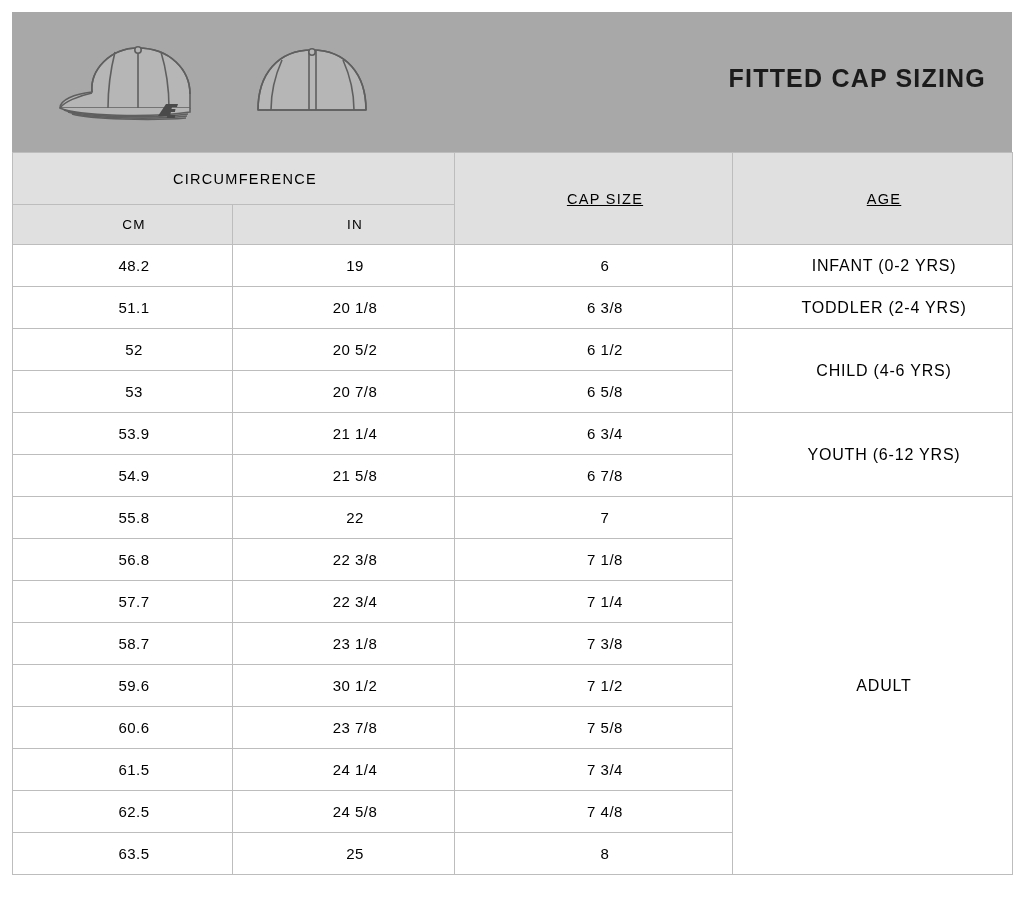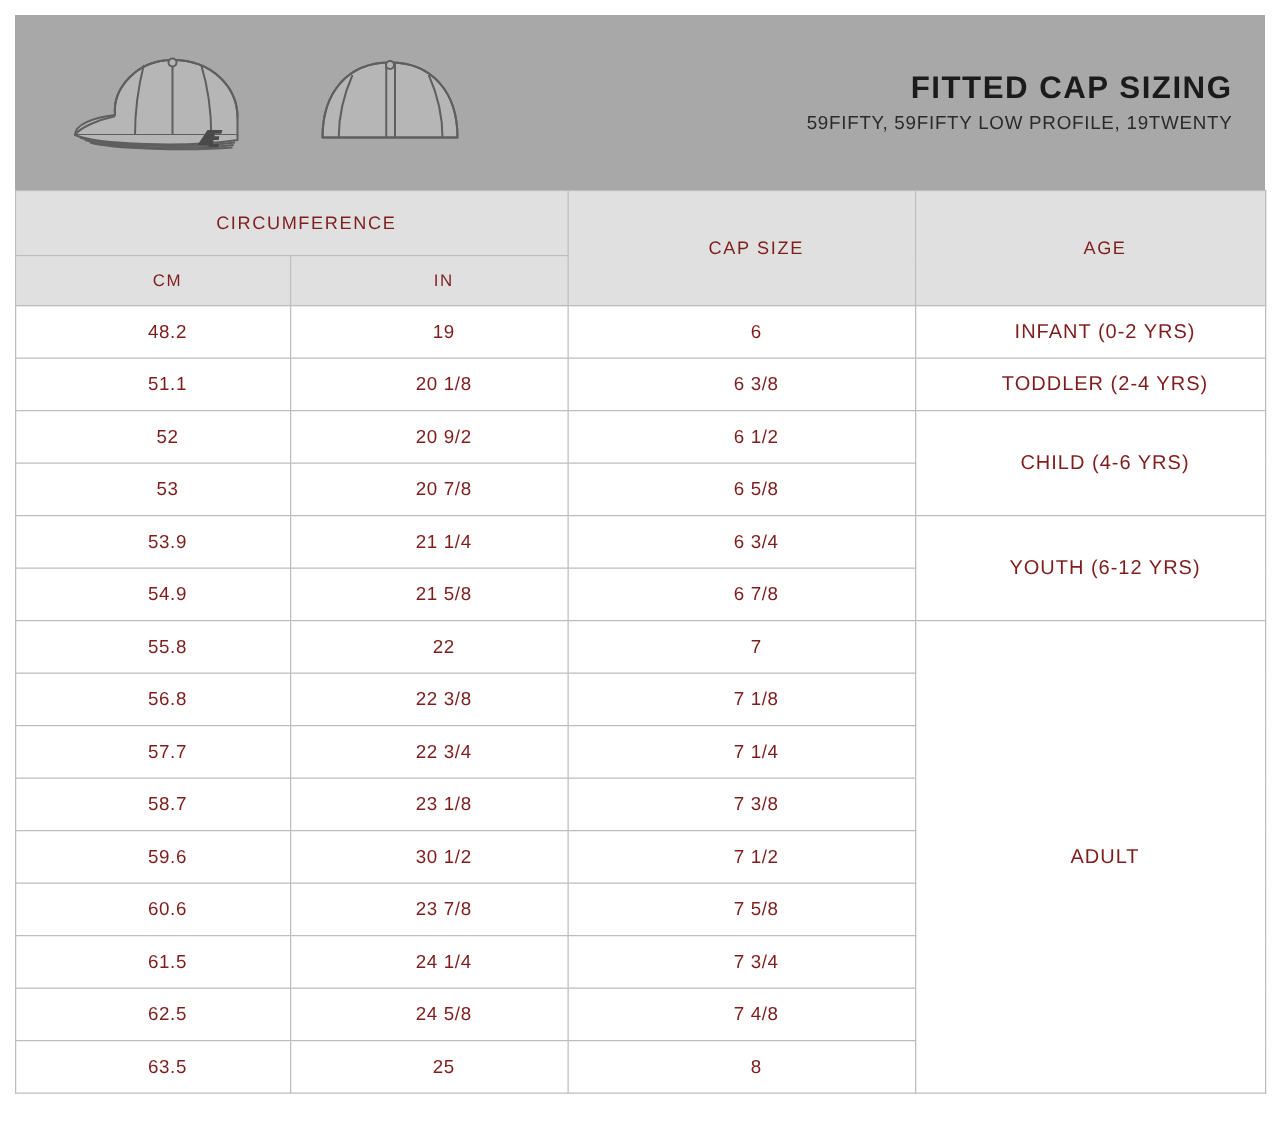--- a/index.html
+++ b/index.html
@@ -54,21 +54,21 @@
 
   
   table.size-table {
     width: 100%;
     border-collapse: collapse;
     table-layout: fixed;
   }
   table.size-table td, table.size-table th {
     border: 1px solid #bdbdbd;
     text-align: center;
-    color: #7f1d1d;
+    color: #000000;
     font-weight: normal;
     padding-left: 24px;
   }
   .grp-head {
     background: #e0e0e0;
     font-size: 14.5px;
     font-weight: bold;
     letter-spacing: 1.3px;
     height: 52px;
     color: #222;
@@ -80,20 +80,21 @@
     letter-spacing: 1.2px;
     height: 40px;
     color: #222;
   }
   .tall-head {
     background: #e0e0e0;
     font-size: 14.5px;
     font-weight: bold;
     letter-spacing: 1.3px;
     color: #222;
+    text-decoration: underline;
   }
   td.data {
     height: 42px;
     font-size: 15px;
     letter-spacing: 0.5px;
   }
   td.age {
     font-size: 16px;
     letter-spacing: 0.8px;
   }
@@ -132,21 +133,20 @@
         <path d="M279 21 L279 80" fill="none"></path>
         <path d="M286 21 L286 80" fill="none"></path>
         <path d="M252 30 C244 48 241 64 241 80" fill="none"></path>
         <path d="M313 30 C321 48 324 64 324 80" fill="none"></path>
         <circle cx="282" cy="22" r="3.2" fill="#b6b6b6"></circle>
       </svg>
     </div>
 
     <div class="header-text">
       <div class="header-title">FITTED CAP SIZING</div>
-      <div class="header-sub">59FIFTY, 59FIFTY LOW PROFILE, 19TWENTY</div>
     </div>
   </div>
 
   <table class="size-table">
     <colgroup>
       <col class="c-cm">
         <col class="c-in">
         <col class="c-cap">
         <col class="c-age">
     </colgroup>
@@ -169,21 +169,21 @@
           <td class="data age" rowspan="1">INFANT (0-2 YRS)</td>
         </tr>
         <tr>
           <td class="data">51.1</td>
           <td class="data">20 1/8</td>
           <td class="data">6 3/8</td>
           <td class="data age" rowspan="1">TODDLER (2-4 YRS)</td>
         </tr>
         <tr>
           <td class="data">52</td>
-          <td class="data">20 9/2</td>
+          <td class="data">20 5/2</td>
           <td class="data">6 1/2</td>
           <td class="data age" rowspan="2">CHILD (4-6 YRS)</td>
         </tr>
         <tr>
           <td class="data">53</td>
           <td class="data">20 7/8</td>
           <td class="data">6 5/8</td>
         </tr>
         <tr>
           <td class="data">53.9</td>

